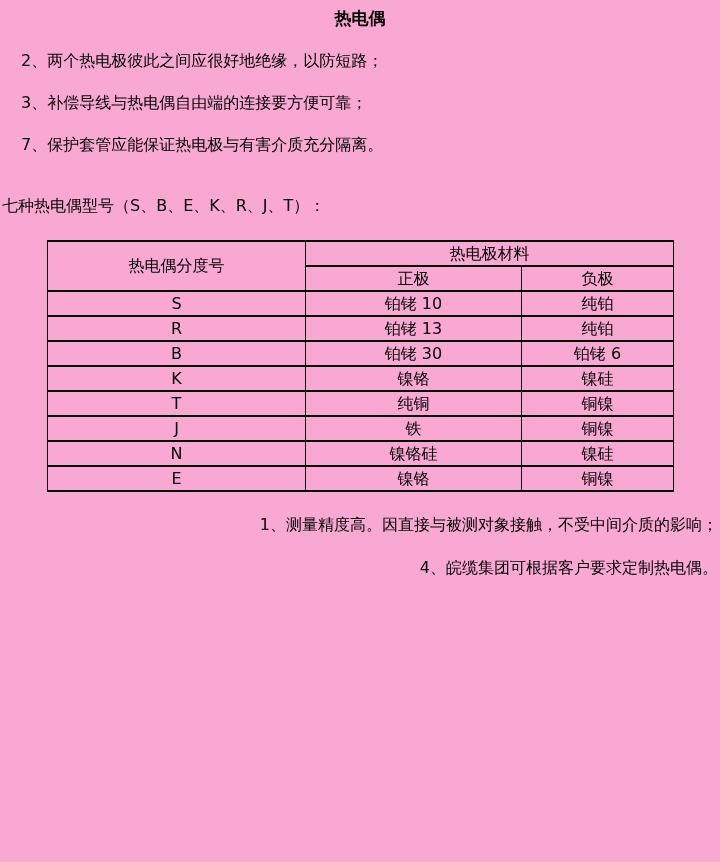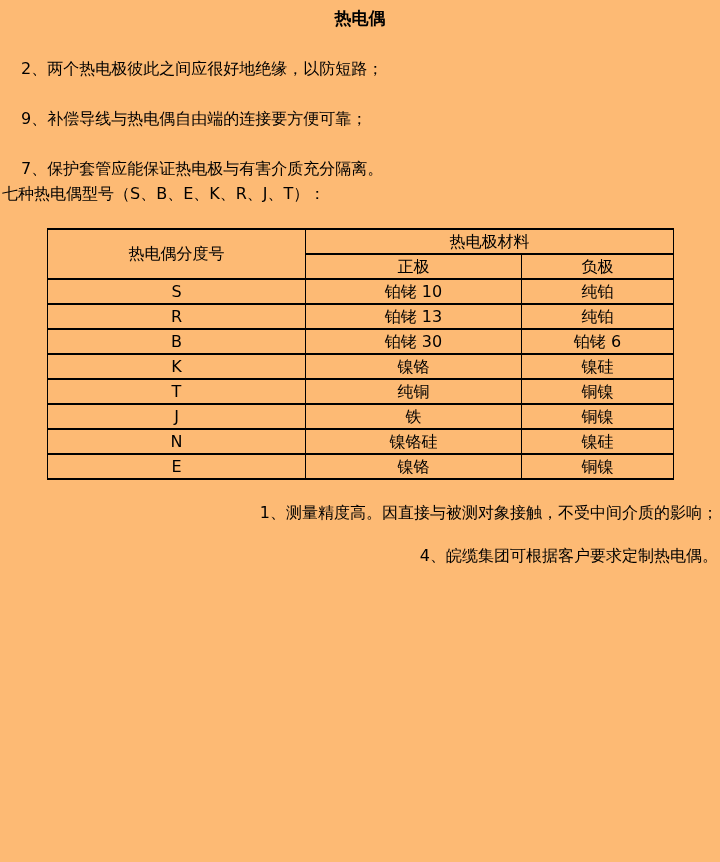--- a/index.html
+++ b/index.html
@@ -9,47 +9,47 @@
     color: #000000;
     font-family: "DejaVu Sans", sans-serif;
   }
   .page {
     position: relative;
     width: 720px;
     height: 862px;
     box-sizing: border-box;
     padding: 0 2px;
     overflow: hidden;
-    background: #fdba74;
+    background: #f9a8d4;
   }
   .doc-title {
     margin: 6px 0 0 0;
     font-size: 17px;
     line-height: 24px;
     font-weight: bold;
     text-align: center;
   }
   p {
     margin: 0;
     font-size: 16px;
     line-height: 22px;
   }
   .intro {
     margin-top: 13px;
     text-indent: 19px;
   }
   .req {
-    margin-top: 28px;
+    margin-top: 20px;
     text-indent: 19px;
   }
   .req-first {
     margin-top: 28px;
   }
   .models-heading {
-    margin-top: 3px;
+    margin-top: 39px;
     text-indent: 0;
   }
   table.tc-table {
     border-collapse: collapse;
     table-layout: fixed;
     width: 626px;
     margin: 23px 0 0 45px;
     padding-left: 48px;
   }
   table.tc-table td {
@@ -80,21 +80,21 @@
 </style>
 </head>
 <body>
 
 <div class="page">
 
   <h1 class="doc-title">热电偶</h1>
 
 
   <p class="req">2、两个热电极彼此之间应很好地绝缘，以防短路；</p>
-  <p class="req">9、补偿导线与热电偶自由端的连接要方便可靠；</p>
+  <p class="req">3、补偿导线与热电偶自由端的连接要方便可靠；</p>
   <p class="req">7、保护套管应能保证热电极与有害介质充分隔离。</p>
 
   <p class="models-heading">七种热电偶型号（S、B、E、K、R、J、T）：</p>
 
   <table class="tc-table">
     <colgroup>
       <col style="width:258px">
       <col style="width:216px">
       <col style="width:152px">
     </colgroup>

